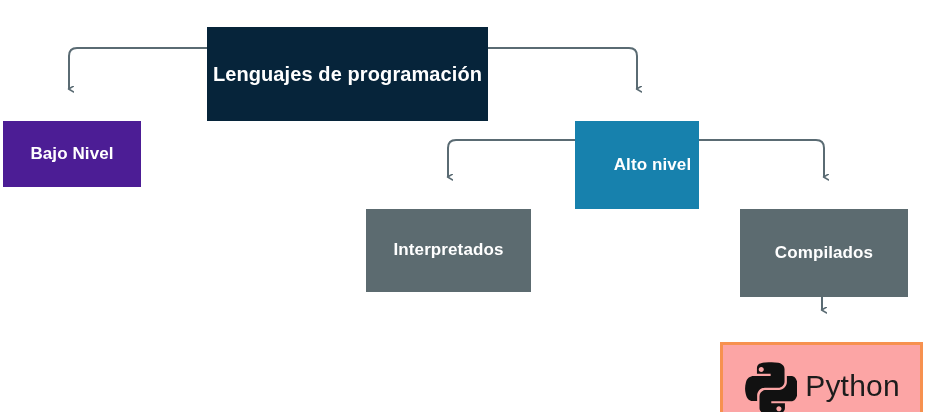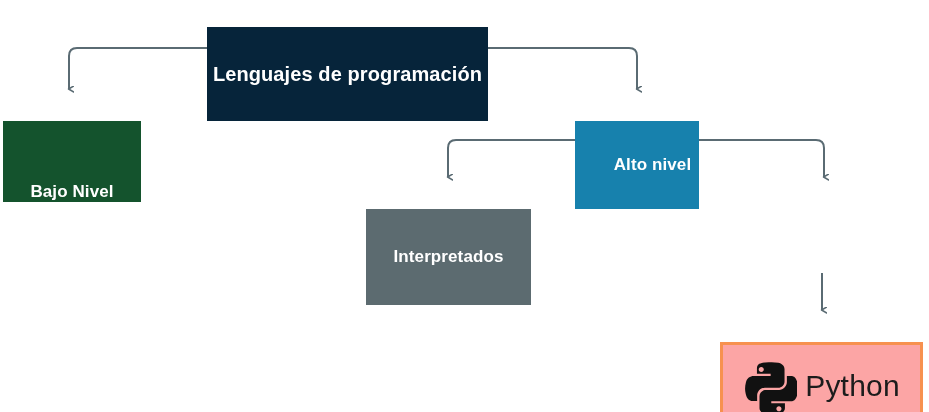--- a/index.html
+++ b/index.html
@@ -50,23 +50,22 @@
   }
   #node-root .node-label {
     color: #ffffff;
     font-size: 20px;
   }
   
   #node-bajo {
     left: 3px;
     top: 97px;
     width: 138px;
-    height: 81px;
-    background: #14532d;
-    align-items: flex-end;
+    height: 66px;
+    background: #4c1d95;
   }
   #node-bajo .node-label {
     color: #ffffff;
     font-size: 17px;
   }
   
   #node-alto {
     left: 575px;
     top: 97px;
     width: 124px;
@@ -76,21 +75,21 @@
   }
   #node-alto .node-label {
     color: #ffffff;
     font-size: 17px;
   }
   
   #node-interpretados {
     left: 366px;
     top: 185px;
     width: 165px;
-    height: 96px;
+    height: 83px;
     background: #5c6b70;
   }
   #node-interpretados .node-label {
     color: #ffffff;
     font-size: 17px;
   }
   
   #node-compilados {
     left: 740px;
     top: 185px;
@@ -157,20 +156,23 @@
   </div>
 
   <div class="node" id="node-alto">
     <span class="node-label">Alto nivel</span>
   </div>
 
   <div class="node" id="node-interpretados">
     <span class="node-label">Interpretados</span>
   </div>
 
+  <div class="node" id="node-compilados">
+    <span class="node-label">Compilados</span>
+  </div>
 
   <div class="node" id="node-python">
     <svg id="python-logo" viewBox="0 0 110 110" aria-hidden="true">
       <g fill="#111111">
 
         <path d="M52.4 6.5c-5.3 0-10.1.5-14.1 1.4-8.4 1.8-9.9 5.7-9.9 12.9v9.5h27.9v4.2H21.9c-7.4 0-13.9 4.4-15.9 12.8-2.3 9.6-2.4 15.6 0 25.6 1.8 7.5 6.2 12.8 13.6 12.8h9.2V74.3c0-8.3 7.2-15.6 15.8-15.6h27.1c7 0 12.9-5.8 12.9-12.9V20.8c0-6.9-5.8-12.1-12.8-13.2-4.4-.7-9.1-1.1-13.4-1.1zM37.2 16.1c2.9 0 5.2 2.4 5.2 5.3 0 2.9-2.3 5.2-5.2 5.2-2.9 0-5.2-2.3-5.2-5.2 0-2.9 2.3-5.3 5.2-5.3z"></path>
 
         <path d="M89.4 35.1v11.8c0 8.7-7.4 16-15.8 16H46.5c-6.9 0-12.9 5.9-12.9 12.9v24.2c0 6.9 6 10.9 12.9 12.9 8.2 2.4 16.1 2.9 26 0 6.5-1.9 12.9-5.7 12.9-12.9v-9.7H57.6v-4.2h40.2c7.4 0 10.2-5.2 12.8-12.9 2.7-8 2.6-15.7 0-25.6-1.9-7.3-5.3-12.8-12.8-12.8h-8.4zM73.2 96.1c2.9 0 5.2 2.3 5.2 5.2 0 2.9-2.3 5.3-5.2 5.3-2.9 0-5.2-2.4-5.2-5.3 0-2.9 2.3-5.2 5.2-5.2z"></path>
       </g>
     </svg>

